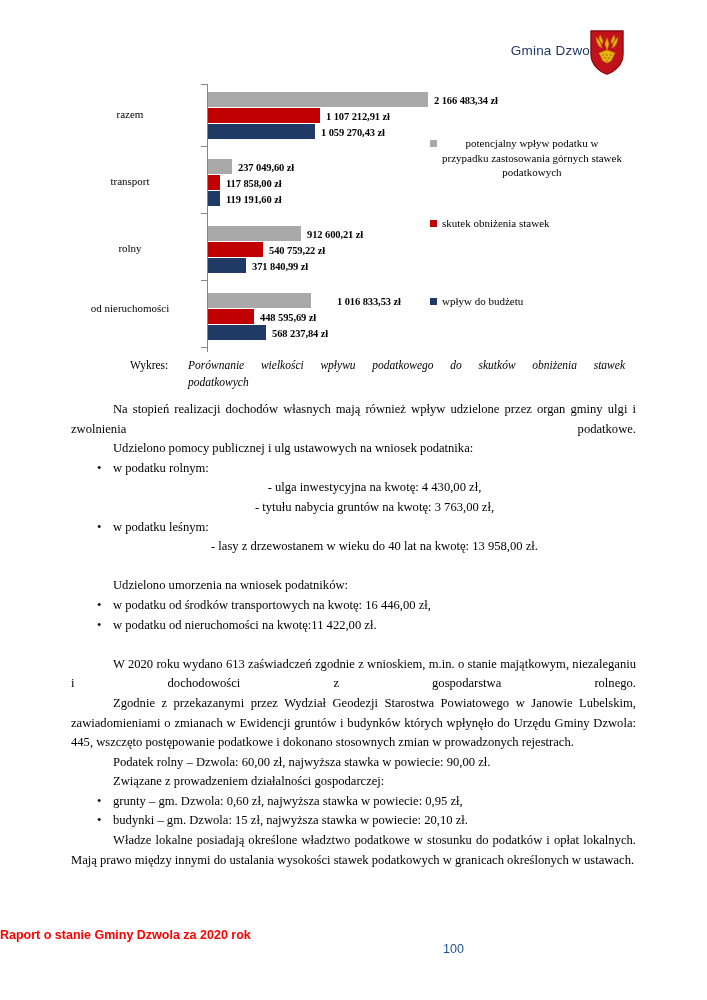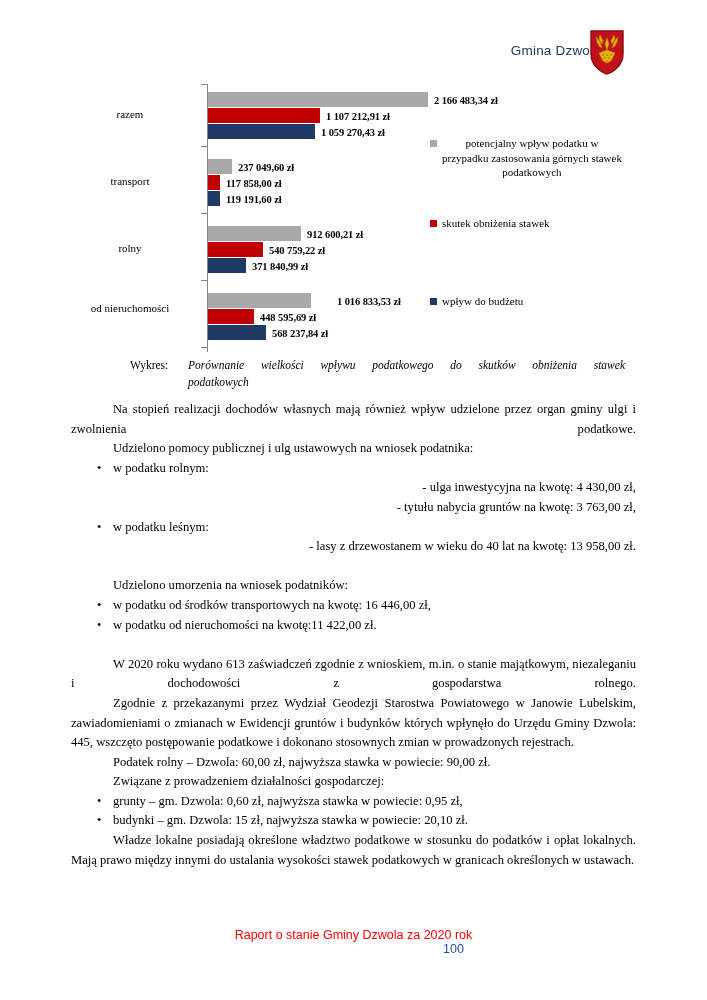--- a/index.html
+++ b/index.html
@@ -208,36 +208,37 @@
     text-align: left;
   }
   ul.bullets > li::before {
     content: "\2022";
     position: absolute;
     left: 26px;
     top: 0;
   }
   .dash-item {
     padding-left: 42px;
-    text-align: right;
+    text-align: center;
   }
   .spacer-line {
     height: 19.6px;
   }
 
   
   .footer-title {
     position: absolute;
     left: 0;
     top: 928px;
     width: 707px;
-    text-align: center;
+    text-align: left;
     font-family: "Liberation Sans", "DejaVu Sans", sans-serif;
     font-size: 12.5px;
     color: #FF0000;
+    font-weight: bold;
   }
   .footer-page {
     position: absolute;
     left: 0;
     top: 942px;
     width: 707px;
     text-align: center;
     padding-left: 200px;
     box-sizing: border-box;
     font-family: "Liberation Sans", "DejaVu Sans", sans-serif;

